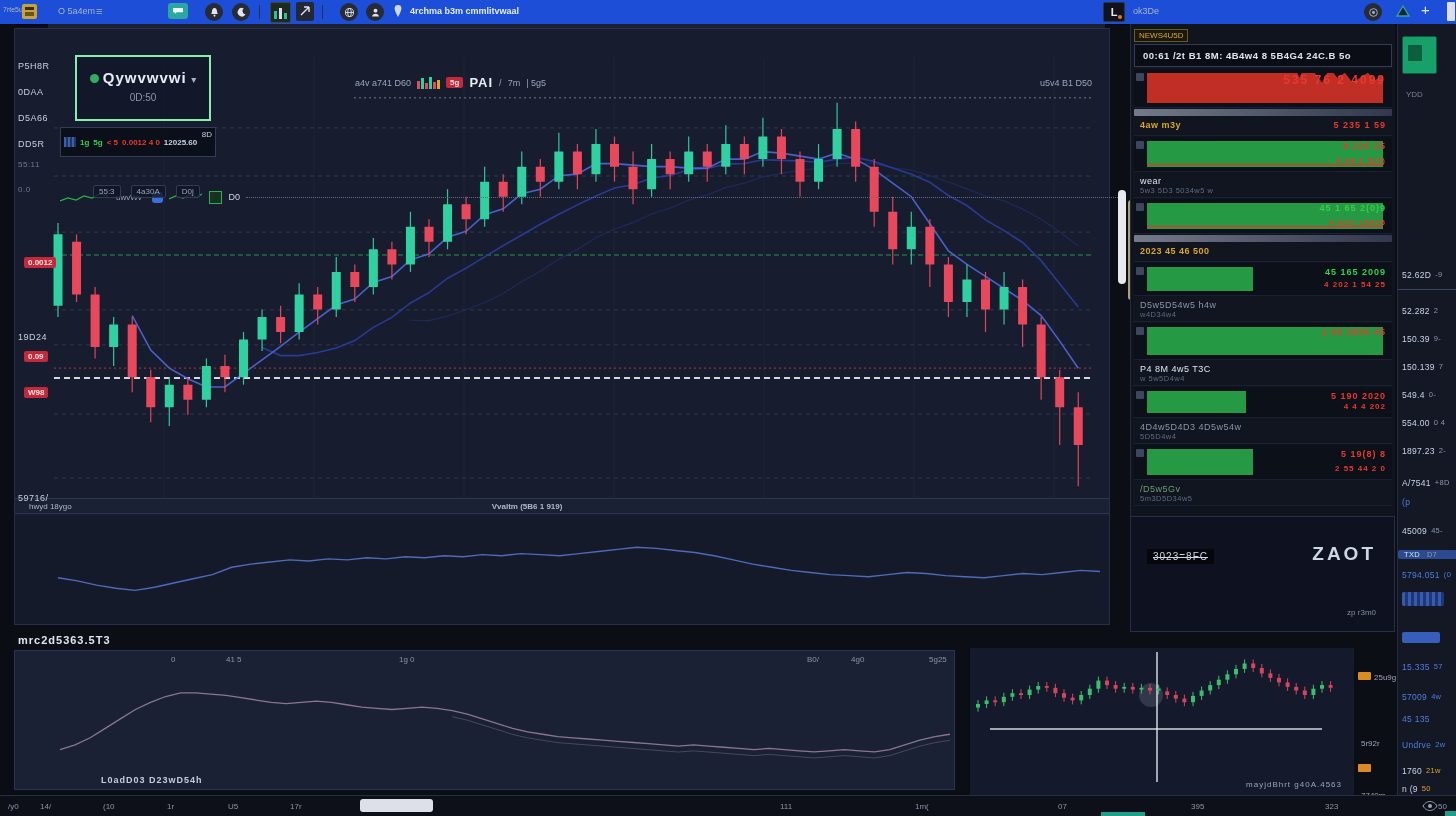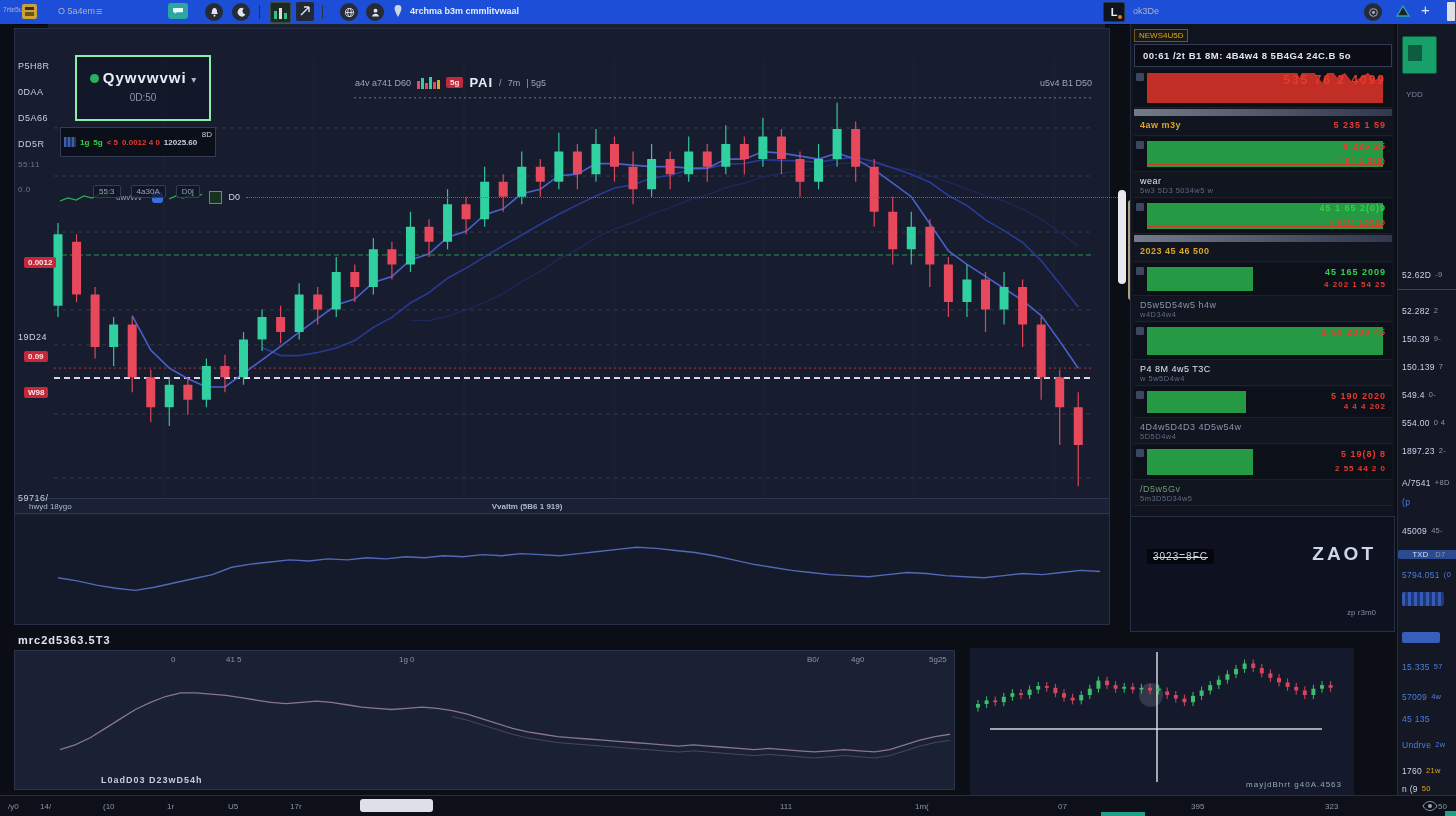--- a/index.html
+++ b/index.html
@@ -55,21 +55,21 @@
   .zaot{position:absolute;right:18px;top:26px;font-size:19px;color:#cdd6e6;letter-spacing:3px;font-weight:bold;}
   .zp{position:absolute;right:18px;bottom:14px;font-size:8px;color:#828ca4;}
   
   .rightcol{left:1397px;top:24px;width:59px;height:771px;background:#141824;border-left:1px solid #232b3d;box-sizing:border-box;}
   .greentile{position:absolute;left:4px;top:12px;width:33px;height:36px;background:#17a06a;border:1px solid #0c5c3c;border-radius:2px;}
   .greentile i{position:absolute;left:5px;top:8px;width:14px;height:16px;background:#0d5e41;display:block;}
   .q-row{position:absolute;left:0;width:59px;display:flex;justify-content:flex-start;gap:4px;padding-left:4px;box-sizing:border-box;font-size:8.5px;letter-spacing:.3px;}
   .q-main{color:#c9d3e8;} .q-sec{color:#8b95ac;font-size:7.5px;}
   .q-blue .q-main,.q-blue .q-sec{color:#4d7de0;}
   .q-orange2 .q-sec{color:#d9a625;}
-  .q-chipT{background:#2c4a8f;color:#cfe0ff;font-size:7.5px;padding:0 3px;border-radius:2px;justify-content:center;}
+  .q-chipT{background:#2c4a8f;color:#cfe0ff;font-size:7.5px;padding:0 3px;border-radius:2px;}
   .q-badge{position:absolute;left:4px;width:42px;height:14px;background:repeating-linear-gradient(90deg,#3a62c4 0 3px,#223a78 3px 6px);border-radius:2px;opacity:.9;}
   .q-badge2{position:absolute;left:4px;width:38px;height:11px;background:#3a62c4;border-radius:2px;opacity:.95;}
   
   .seclabel{left:18px;top:634px;font-size:11px;font-weight:bold;color:#dfe5f0;letter-spacing:1px;}
   .blpanel{left:14px;top:650px;width:941px;height:140px;background:#1a2134;border:1px solid #2b344c;box-sizing:border-box;}
   .bl-tick{position:absolute;top:4px;font-size:8px;color:#8a93a9;}
   .bl-inner{position:absolute;left:86px;bottom:4px;font-size:9px;font-weight:bold;color:#c5cddd;letter-spacing:1px;}
   .brpanel{left:970px;top:648px;width:384px;height:147px;background:#141a2b;box-sizing:border-box;}
   .br-inner{position:absolute;right:12px;bottom:6px;font-size:8px;color:#9aa4ba;letter-spacing:1px;}
   .brside{left:1358px;top:648px;width:40px;height:147px;}
@@ -665,20 +665,26 @@
       <rect x="324.2" y="38.9" width="4" height="3.6000000000000014" fill="#d6455c"></rect>
       <line x1="334.8" y1="38.5" x2="334.8" y2="51" stroke="#d6455c" stroke-width="1"></line>
       <rect x="332.8" y="42.5" width="4" height="4.5" fill="#d6455c"></rect>
       <line x1="343.4" y1="36.699999999999996" x2="343.4" y2="51" stroke="#3bbf6b" stroke-width="1"></line>
       <rect x="341.4" y="40.699999999999996" width="4" height="6.300000000000004" fill="#3bbf6b"></rect>
       <line x1="352" y1="33.1" x2="352" y2="44.699999999999996" stroke="#3bbf6b" stroke-width="1"></line>
       <rect x="350" y="37.1" width="4" height="3.5999999999999943" fill="#3bbf6b"></rect>
       <line x1="360.59999999999997" y1="33.1" x2="360.59999999999997" y2="43.8" stroke="#d6455c" stroke-width="1"></line>
       <rect x="358.59999999999997" y="37.1" width="4" height="2.6999999999999957" fill="#d6455c"></rect>
     </svg>
+  <div class="abs brside" id="brside">
+      <div style="position: absolute; left: 0px; top: 18px; width: 40px;"><span class="oc"></span><span class="br-lab" style="margin-left: 3px;">25u9g</span></div>
+      <div style="position: absolute; left: 0px; top: 84px; width: 40px;"><span class="br-lab" style="margin-left: 3px;">5r92r</span></div>
+      <div style="position: absolute; left: 0px; top: 110px; width: 40px;"><span class="oc"></span><span style="display: inline-block; width: 20px; border-top: 1.5px solid rgb(10, 13, 20); vertical-align: middle; margin-left: 2px;"></span></div>
+      <div style="position: absolute; left: 0px; top: 136px; width: 40px;"><span class="br-lab" style="margin-left: 3px;">7740m</span></div>
+    </div>
 
   <div class="abs axisbar" id="axisbar">
     <span class="ax-thumb"></span>
     <span class="teal1"></span>
     <span class="teal2"></span>
     <span class="eye">
         <svg width="16" height="12" viewBox="0 0 16 12">
           <path d="M1 6C3 2.5 6 1.5 8 1.5S13 2.5 15 6C13 9.5 10 10.5 8 10.5S3 9.5 1 6z" stroke="#9aa4ba" fill="none"></path>
           <circle cx="8" cy="6" r="2" fill="#9aa4ba"></circle>
         </svg>

